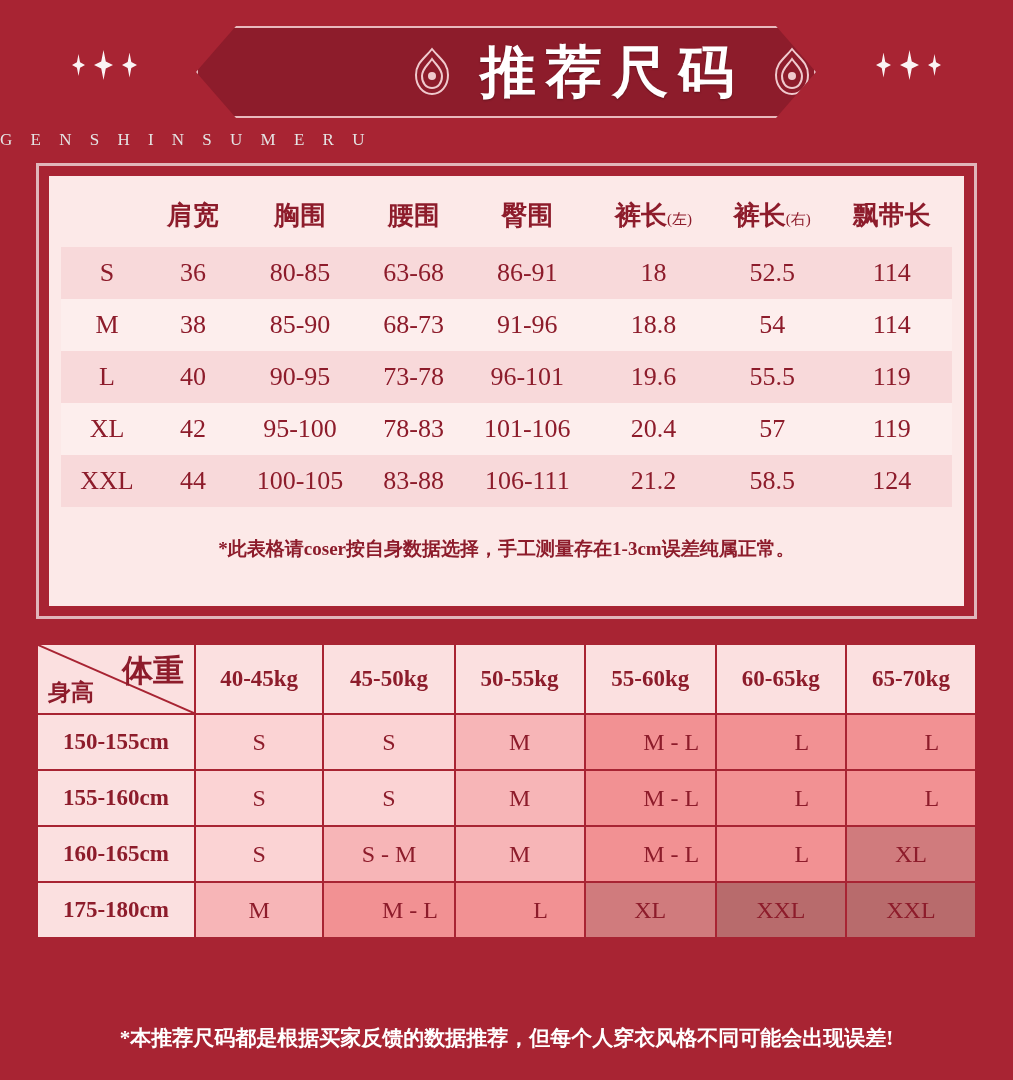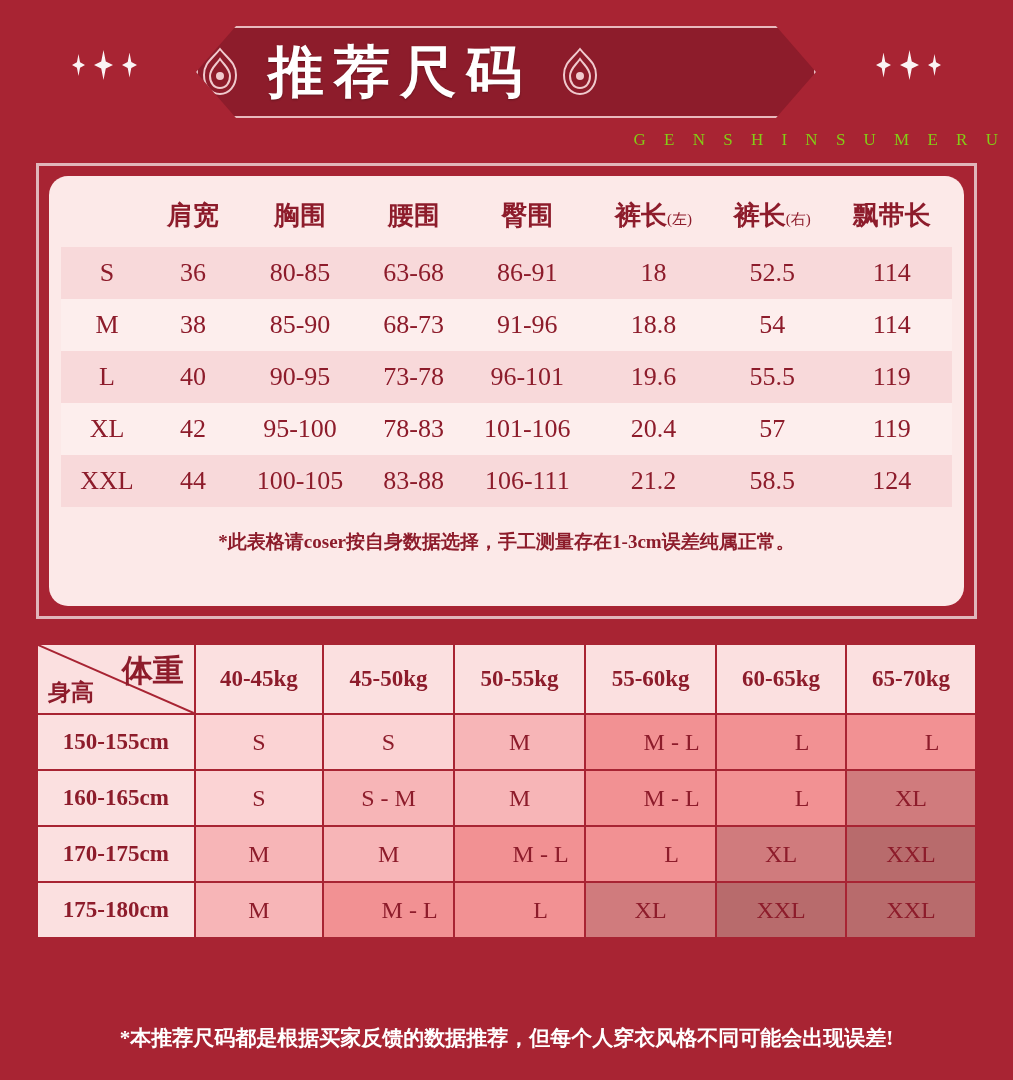--- a/index.html
+++ b/index.html
@@ -26,21 +26,21 @@
     top: 26px;
     width: 620px;
     height: 92px;
     background: #8d1c2b;
     border: 2px solid #e8b9bd;
     box-sizing: border-box;
     
     clip-path: polygon(40px 0, calc(100% - 40px) 0, 100% 50%, calc(100% - 40px) 100%, 40px 100%, 0 50%);
     display: flex;
     align-items: center;
-    justify-content: flex-start;
+    justify-content: flex-end;
   }
   .banner-inner {
     display: flex;
     align-items: center;
     gap: 26px;
   }
   .banner-title {
     color: #ffffff;
     font-size: 56px;
     font-weight: bold;
@@ -52,22 +52,22 @@
   .flame-emblem {
     width: 44px;
     height: 50px;
     flex: none;
   }
   .subtitle {
     position: absolute;
     left: 0;
     right: 8px;
     top: 130px;
-    text-align: right;
-    color: #84cc16;
+    text-align: left;
+    color: #e5e5e5;
     font-size: 17px;
     letter-spacing: 7px;
     font-family: "Liberation Serif", serif;
   }
   .sparkles {
     position: absolute;
     top: 50px;
     display: flex;
     align-items: center;
     gap: 9px;
@@ -95,21 +95,20 @@
     box-sizing: border-box;
     padding: 10px;
   }
   .card-inner {
     width: 100%;
     height: 100%;
     background: #fce9e8;
     box-sizing: border-box;
     padding: 8px 12px 0 12px;
     position: relative;
-    border-radius: 19px;
   }
   table.size-table {
     width: 100%;
     border-collapse: collapse;
     font-family: "Liberation Serif", "DejaVu Serif", serif;
   }
   table.size-table th {
     color: #8d1c2b;
     font-size: 26px;
     font-weight: bold;
@@ -129,21 +128,21 @@
     font-family: "Liberation Serif", serif;
   }
   table.size-table tr.r-odd td { background: #f8d9da; }
   table.size-table tr.r-even td { background: #fdeeed; }
   table.size-table td.size-label { font-size: 26px; }
   .note {
     color: #8d1c2b;
     font-size: 19px;
     font-weight: bold;
     text-align: center;
-    padding: 22px 0 0 0;
+    padding: 29px 0 0 0;
     letter-spacing: 0px;
   }
 
   
   .matrix {
     position: absolute;
     left: 36px;
     top: 643px;
     width: 941px;
     border-collapse: collapse;
@@ -341,36 +340,36 @@
       <tr>
         <td class="rowhead">150-155cm</td>
         <td class="cell lv1">S</td>
         <td class="cell lv1">S</td>
         <td class="cell lv2">M</td>
         <td class="cell lv3">M - L</td>
         <td class="cell lv3">L</td>
         <td class="cell lv3">L</td>
       </tr>
       <tr>
+        <td class="rowhead">155-160cm</td>
+        <td class="cell lv1">S</td>
+        <td class="cell lv1">S</td>
+        <td class="cell lv2">M</td>
+        <td class="cell lv3">M - L</td>
+        <td class="cell lv3">L</td>
+        <td class="cell lv3">L</td>
+      </tr>
+      <tr>
         <td class="rowhead">160-165cm</td>
         <td class="cell lv1">S</td>
         <td class="cell lv2">S - M</td>
         <td class="cell lv2">M</td>
         <td class="cell lv3">M - L</td>
         <td class="cell lv3">L</td>
         <td class="cell lv4">XL</td>
-      </tr>
-      <tr>
-        <td class="rowhead">170-175cm</td>
-        <td class="cell lv2">M</td>
-        <td class="cell lv2">M</td>
-        <td class="cell lv3">M - L</td>
-        <td class="cell lv3">L</td>
-        <td class="cell lv4">XL</td>
-        <td class="cell lv5">XXL</td>
       </tr>
       <tr>
         <td class="rowhead">175-180cm</td>
         <td class="cell lv2">M</td>
         <td class="cell lv3">M - L</td>
         <td class="cell lv3">L</td>
         <td class="cell lv4">XL</td>
         <td class="cell lv5">XXL</td>
         <td class="cell lv5">XXL</td>
       </tr>

